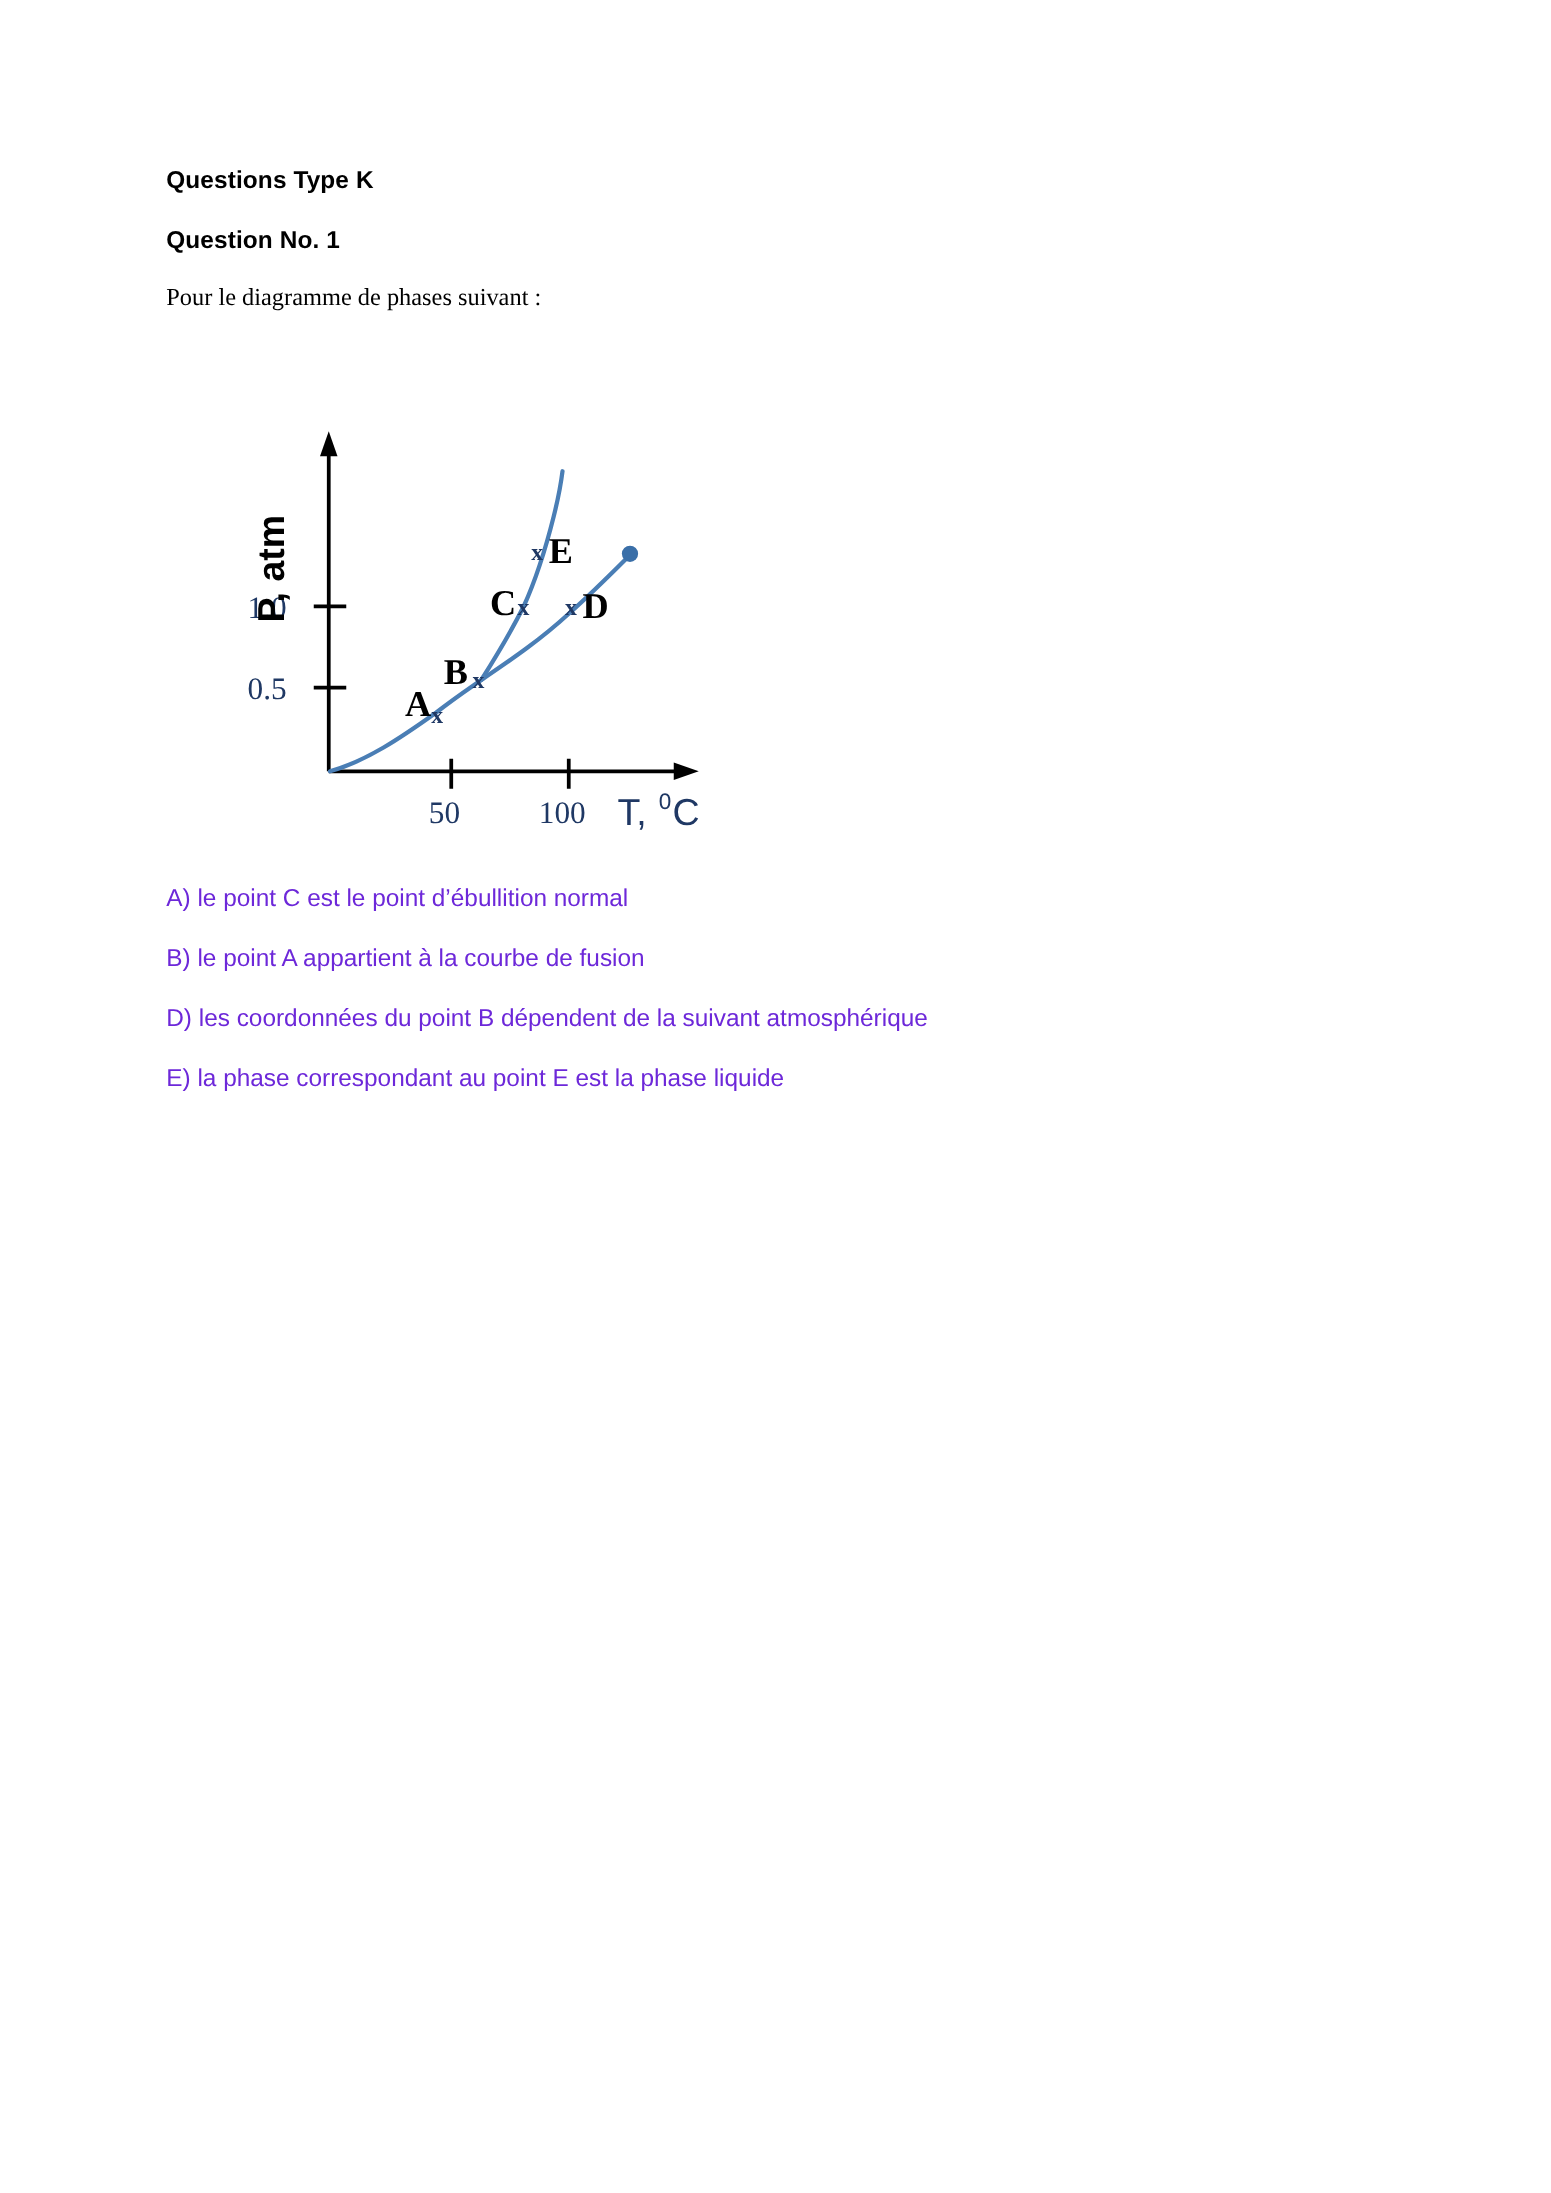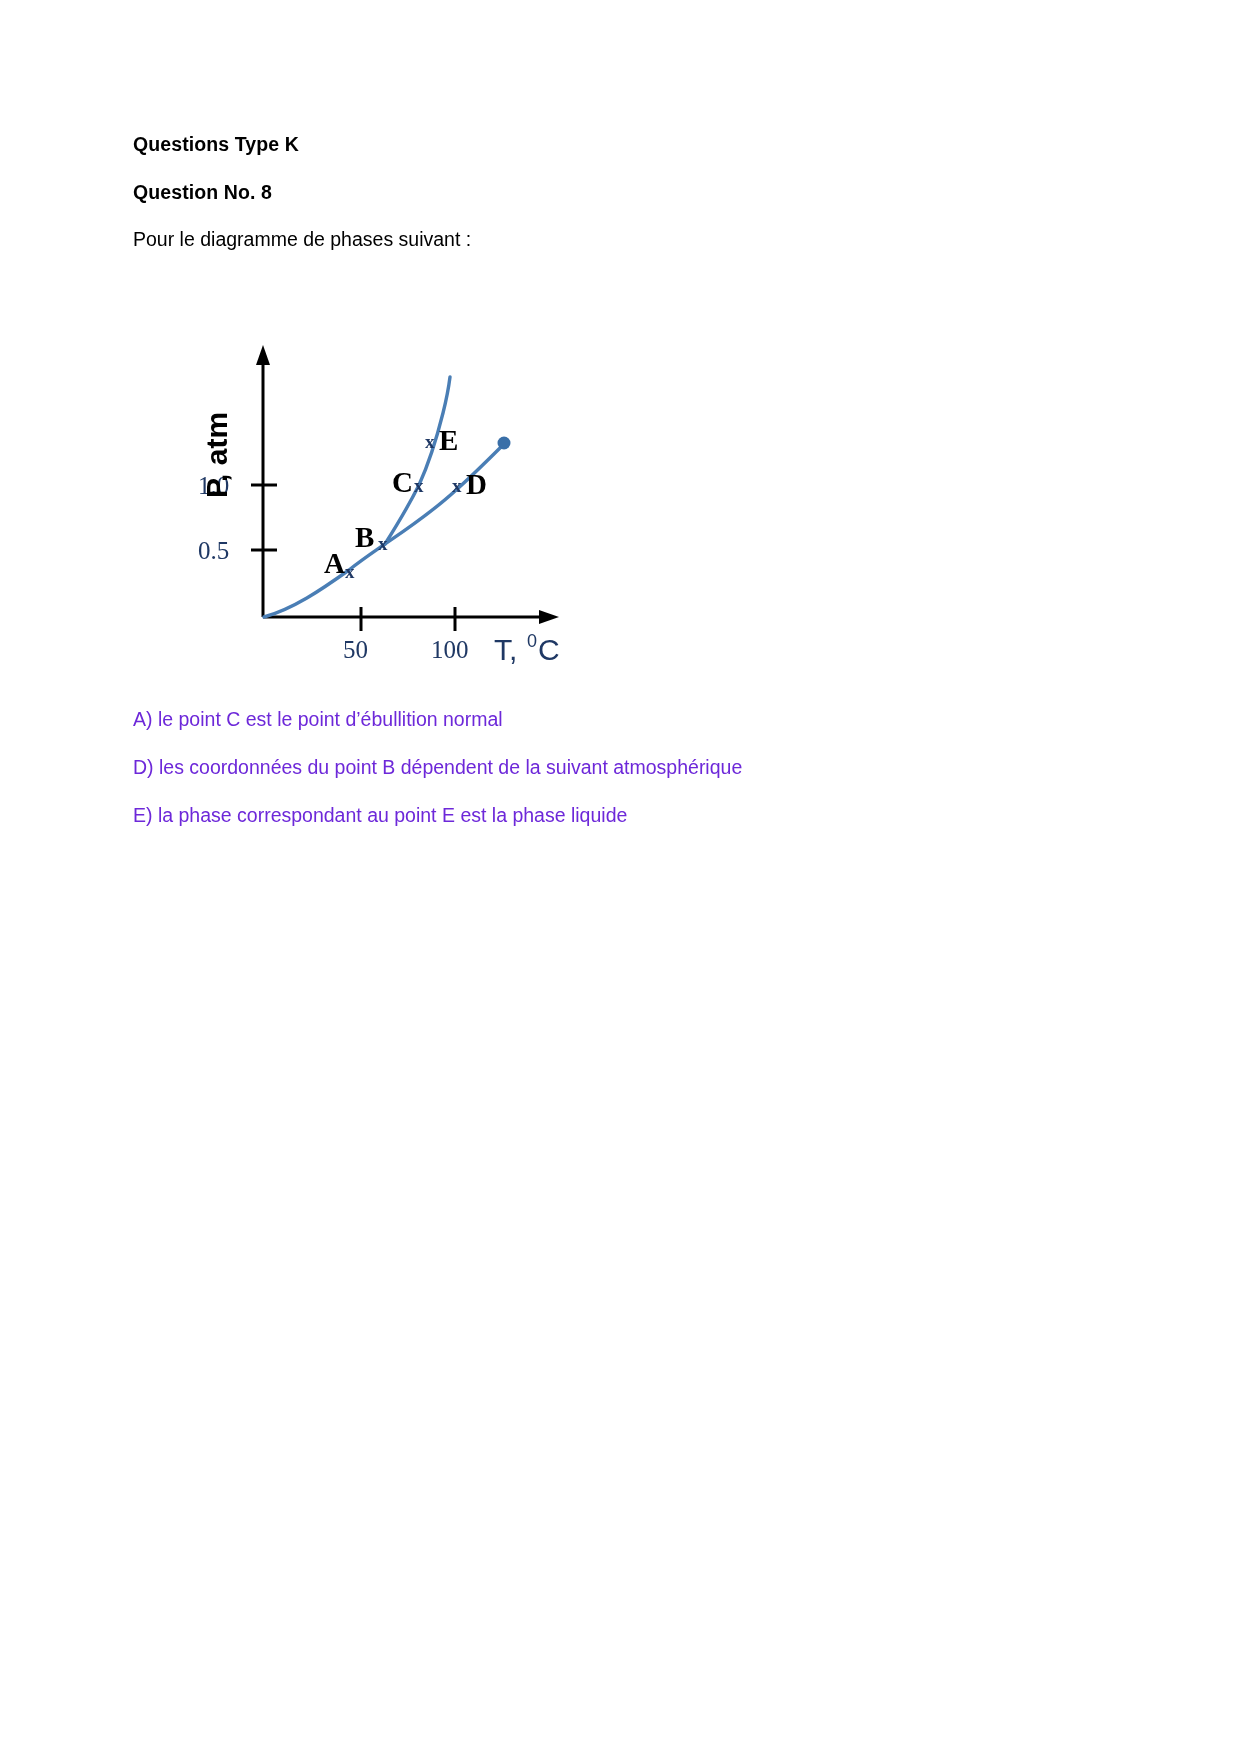--- a/index.html
+++ b/index.html
@@ -35,20 +35,21 @@
     color: #000;
   }
   .hdr-1 { position: absolute; top: 133px; left: 0; }
   .hdr-2 { position: absolute; top: 181px; left: 0; }
   .intro {
     position: absolute;
     top: 228px;
     left: 0;
     font-size: 19.5px;
     color: #000;
+    font-family: Liberation Serif, serif;
   }
 
   
   .figure {
     position: absolute;
     top: 285px;
     left: 30px;
     width: 440px;
     height: 395px;
   }
@@ -69,21 +70,21 @@
     white-space: nowrap;
   }
 </style>
 </head>
 <body>
 
 <div class="page">
   <div class="content">
 
     <div class="hdr hdr-1">Questions Type K</div>
-    <div class="hdr hdr-2">Question No. 8</div>
+    <div class="hdr hdr-2">Question No. 1</div>
     <div class="intro">Pour le diagramme de phases suivant :</div>
 
     <div class="figure">
       <svg width="440" height="395" viewBox="0 0 440 395" xmlns="http://www.w3.org/2000/svg">
 
         <g>
           <line x1="100" y1="78" x2="100" y2="332" stroke="#000000" stroke-width="3"></line>
           <polygon points="100,60 93,80 107,80" fill="#000000"></polygon>
         </g>
 
@@ -137,18 +138,19 @@
           <text x="331" y="375" font-family="Liberation Sans, sans-serif" font-size="30" fill="#1F3864" text-anchor="start">T, </text>
           <text x="364" y="362" font-family="Liberation Sans, sans-serif" font-size="18" fill="#1F3864" text-anchor="start">0</text>
           <text x="375" y="375" font-family="Liberation Sans, sans-serif" font-size="30" fill="#1F3864" text-anchor="start">C</text>
         </g>
 
       </svg>
     </div>
 
     <div class="options">
       <div class="option">A) le point C est le point d’ébullition normal</div>
+      <div class="option">B) le point A appartient à la courbe de fusion</div>
       <div class="option">D) les coordonnées du point B dépendent de la suivant atmosphérique</div>
       <div class="option">E) la phase correspondant au point E est la phase liquide</div>
     </div>
 
   </div>
 </div>
 
 </body></html>

